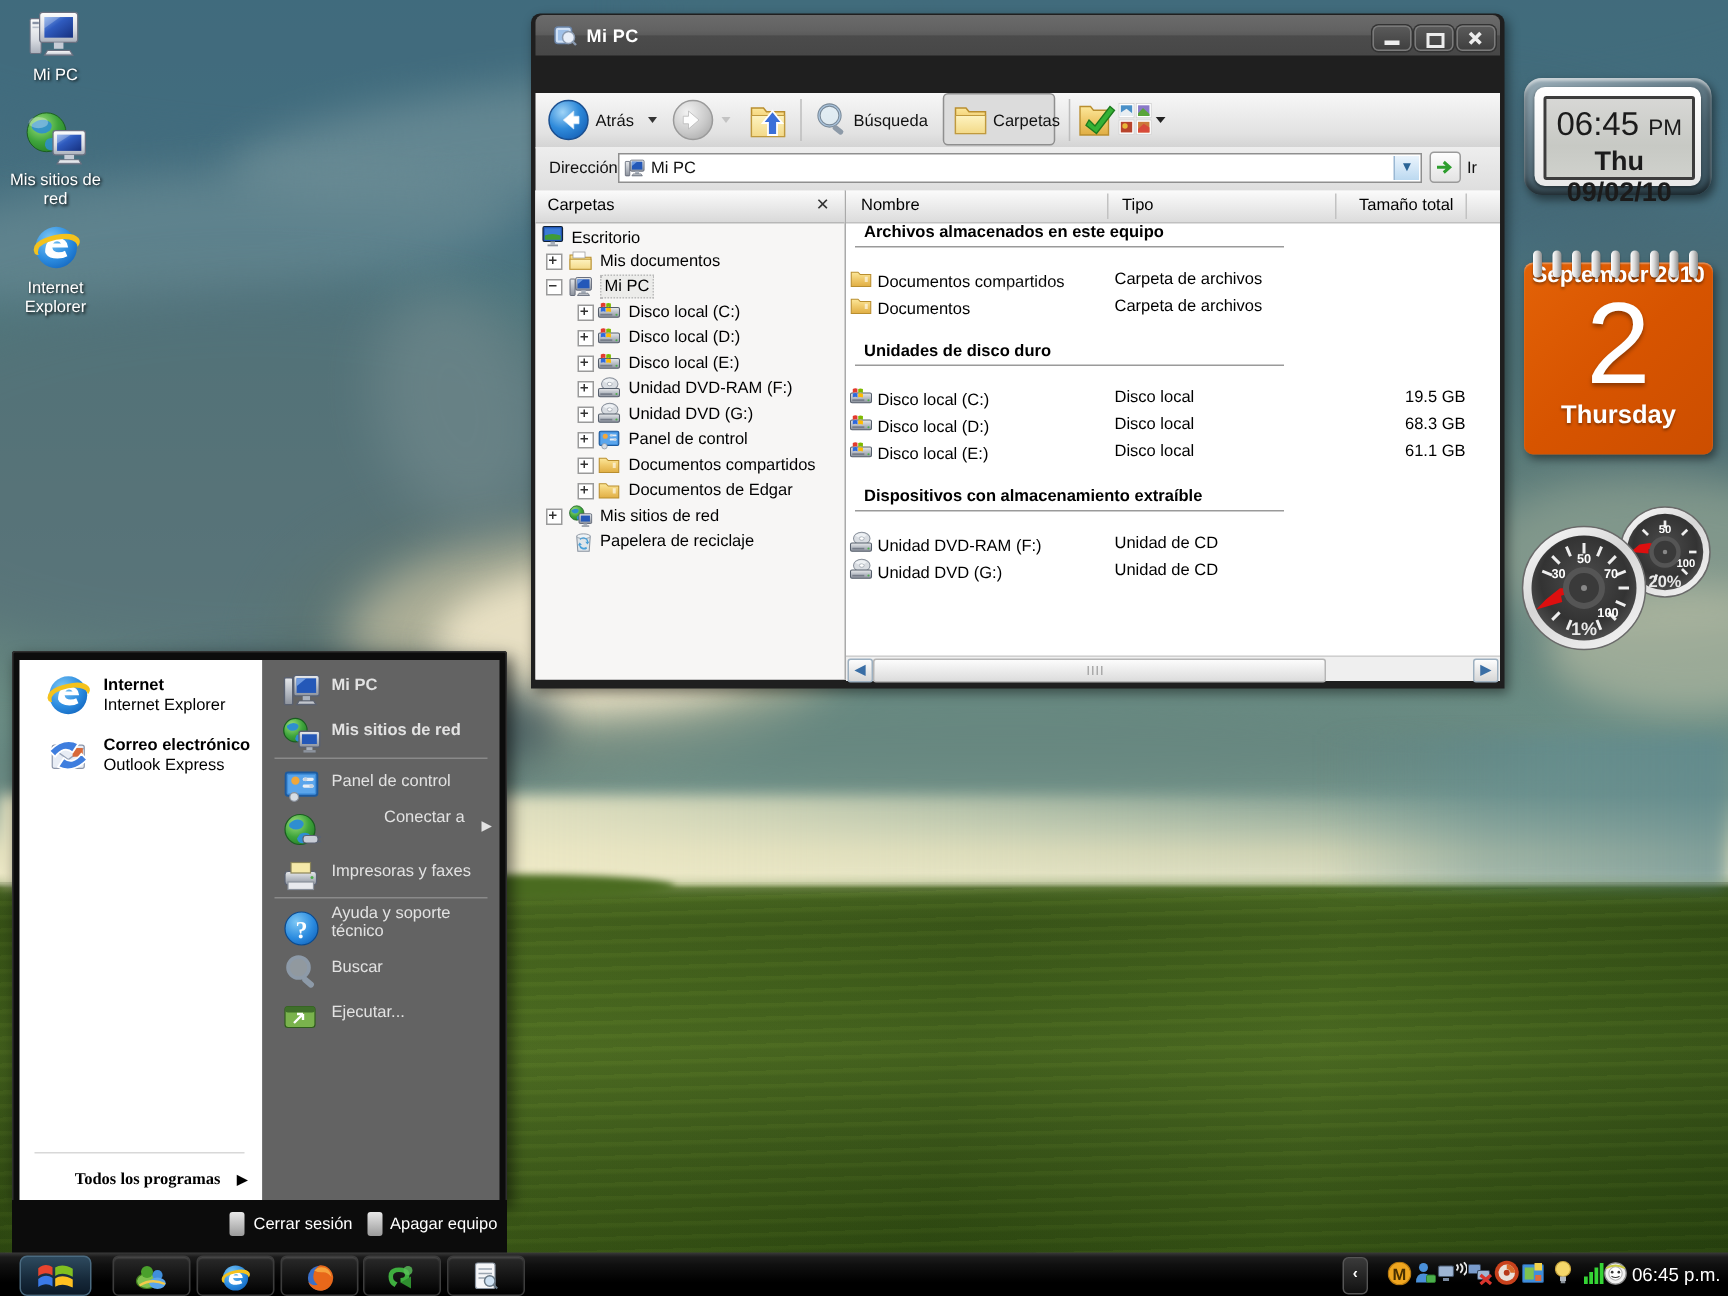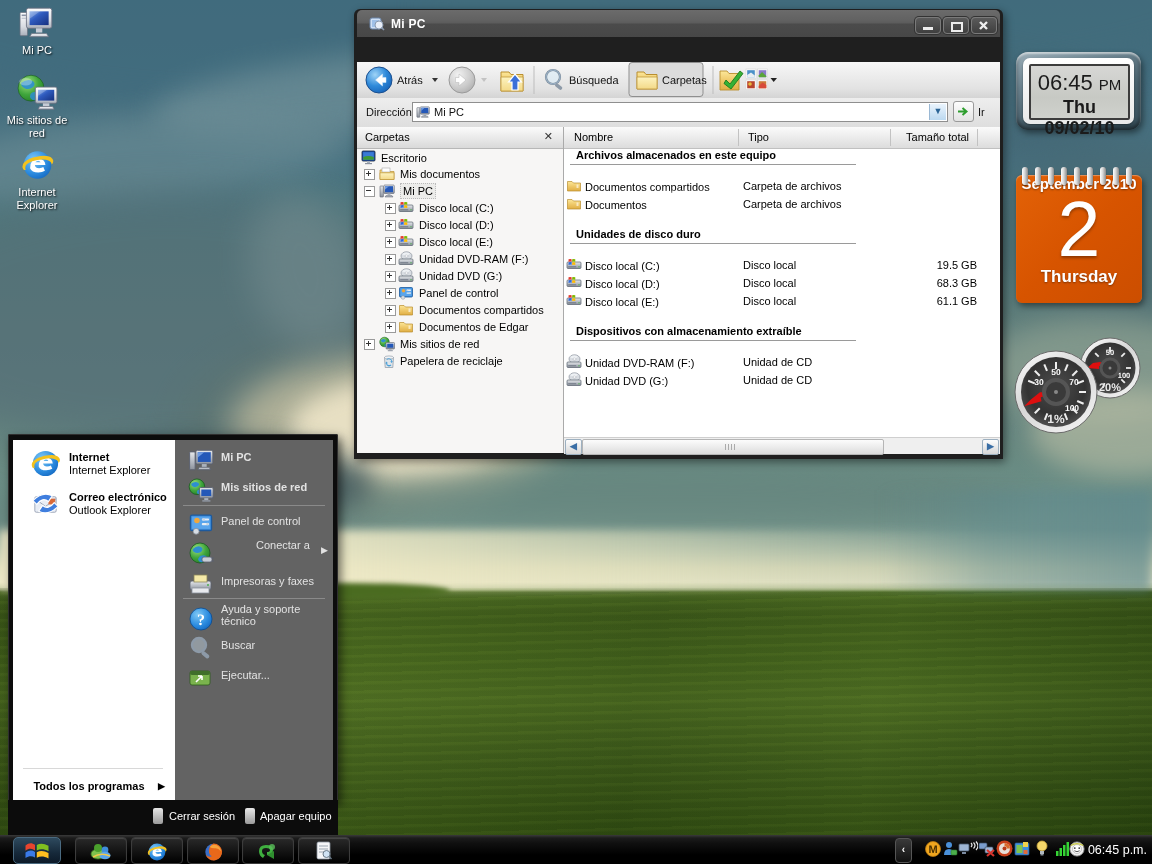--- a/index.html
+++ b/index.html
@@ -585,23 +585,23 @@
       <div class="smiteml" style="left:56px;top:11px;font-weight:bold;">Internet</div>
       <div class="smiteml" style="left:56px;top:24px;">Internet Explorer</div>
       <svg width="33" height="33" style="position:absolute;left:16px;top:47px;" viewBox="0 0 34 34">
         <rect x="6" y="10" width="22" height="16" rx="1.5" fill="#e8edf5" stroke="#8a94a8" stroke-width="0.8"></rect>
         <path d="M6 12 L17 20 L28 12" fill="none" stroke="#9aa5b8" stroke-width="1"></path>
         <rect x="20" y="12" width="7" height="6" fill="#d86a3a"></rect>
         <path d="M4 14 Q14 4 24 9 L20 15 Q14 10 8 18 Z" fill="#3f7ede" stroke="#fff" stroke-width="1.2"></path>
         <path d="M30 20 Q20 30 10 25 L14 19 Q20 24 26 16 Z" fill="#3f7ede" stroke="#fff" stroke-width="1.2"></path>
       </svg>
       <div class="smiteml" style="left:56px;top:51px;font-weight:bold;">Correo electrónico</div>
-      <div class="smiteml" style="left:56px;top:64px;">Outlook Explorer</div>
+      <div class="smiteml" style="left:56px;top:64px;">Outlook Express</div>
       <div class="smsep" style="left:10px;top:328px;width:140px;background:#d8d8d8;"></div>
-      <div id="allprog" style="left:0;top:340px;width:134px;text-align:center;"><span style="margin-left:18px;">Todos los programas</span> <span style="position:absolute;left:145px;top:1px;font-size:9px;">▶</span></div>
+      <div id="allprog" style="left:0;top:340px;width:134px;text-align:right;font-family:Liberation Serif, serif;"><span style="margin-left:18px;">Todos los programas</span> <span style="position:absolute;left:145px;top:1px;font-size:9px;">▶</span></div>
     </div>
     <div id="smgray">
       <svg width="26" height="26" style="position:absolute;left:13px;top:7px;">
           <use href="#i-mypc" width="26" height="26"></use>
         </svg>
       <div class="smitem" style="left:46px;top:11px;font-weight:bold;">Mi PC</div>
       <svg width="26" height="26" style="position:absolute;left:13px;top:37px;">
           <use href="#i-net" width="26" height="26"></use>
         </svg>
       <div class="smitem" style="left:46px;top:41px;font-weight:bold;">Mis sitios de red</div>

